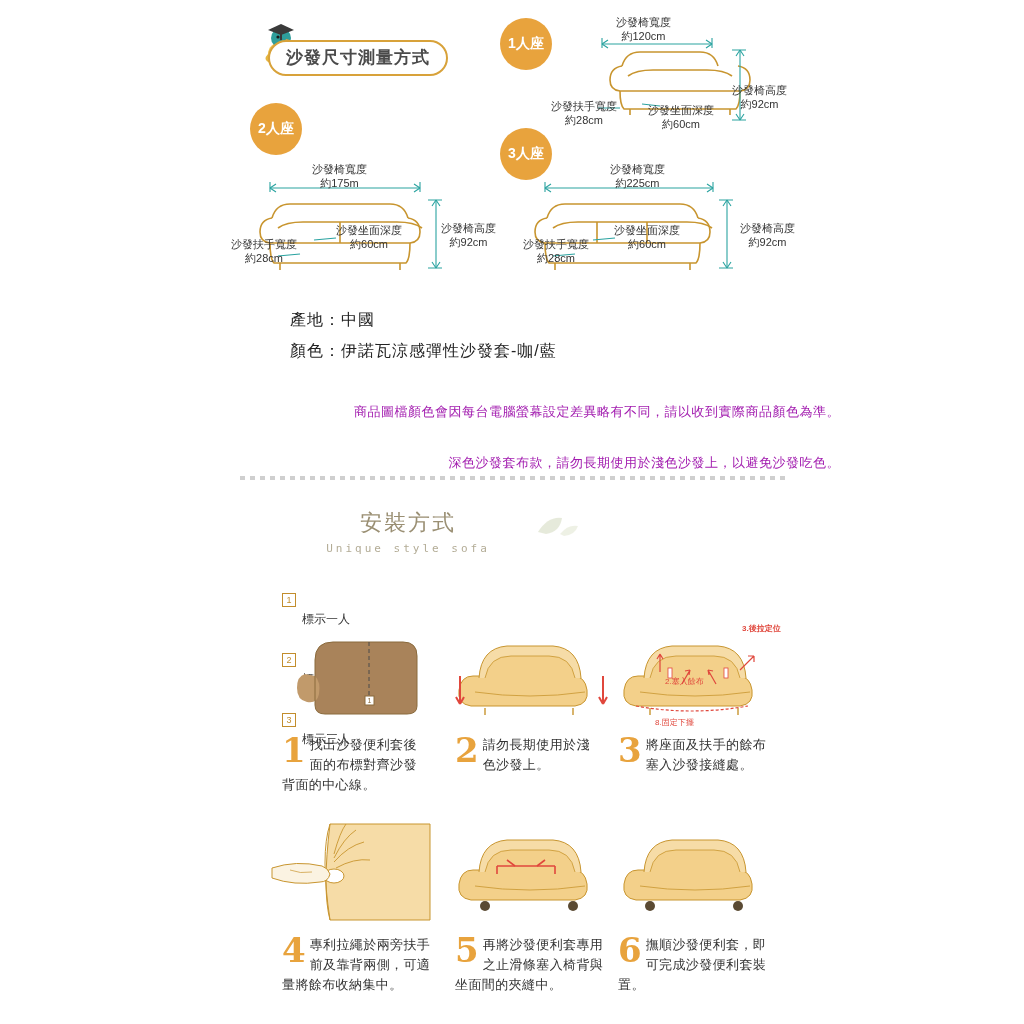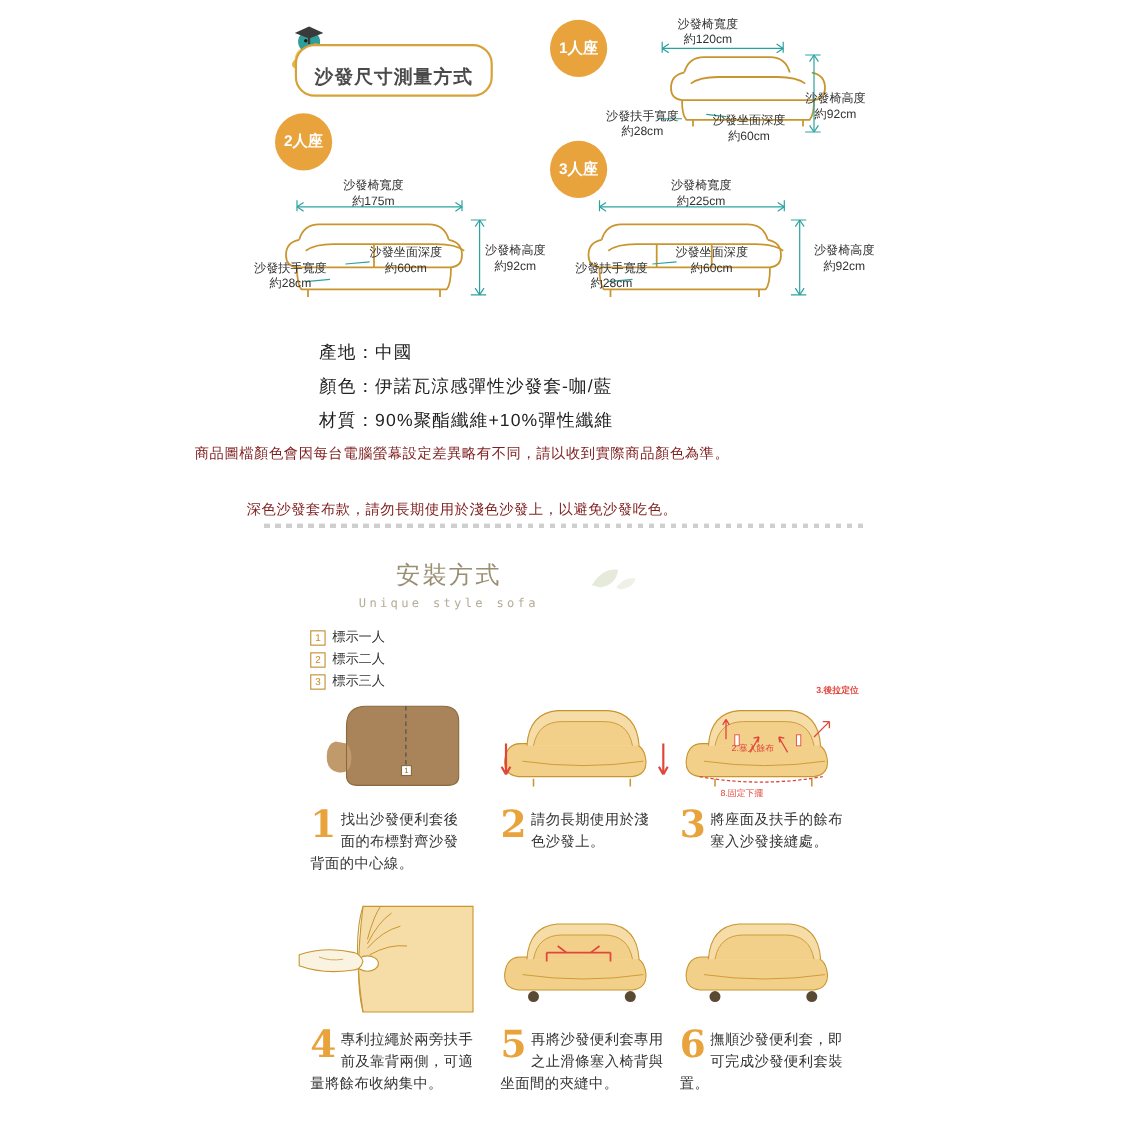--- a/index.html
+++ b/index.html
@@ -13,21 +13,21 @@
   }
   .page{position:relative;width:1024px;height:1024px;}
 
   
   .measure-title{
     position:absolute;left:268px;top:40px;
     display:flex;align-items:center;gap:6px;
   }
   .measure-title .pill{
     border:2px solid #d8a23a;border-radius:18px;
-    padding:16px 16px 5px 16px;
+    padding:4px 16px 5px 16px;
     font-size:17px;font-weight:bold;color:#4a4a4a;
     background:#fff;letter-spacing:1px;
   }
   .duck{
     position:absolute;left:258px;top:18px;width:46px;height:50px;
   }
 
   .badge{
     position:absolute;width:52px;height:52px;border-radius:50%;
     background:#e8a33d;color:#fff;font-size:14px;font-weight:bold;
@@ -47,22 +47,22 @@
 
   
   .spec{
     position:absolute;left:290px;font-size:16px;color:#222;letter-spacing:1px;
   }
   .spec.l1{top:310px;}
   .spec.l2{top:341px;}
   .spec.l3{top:372px;}
 
   .note{
-    position:absolute;width:840px;text-align:center;
-    font-size:13px;color:#7f1d1d;letter-spacing:.5px;
+    position:absolute;width:840px;text-align:right;
+    font-size:13px;color:#a21caf;letter-spacing:.5px;
     font-family:"DejaVu Serif", serif;
   }
   .note.n1{top:403px;}
   .note.n2{top:426px;margin-top:28px;}
 
   .dotted{
     position:absolute;left:240px;top:476px;width:546px;height:4px;
     background-image:repeating-linear-gradient(to right,#cfcfcf 0 5px,transparent 5px 10px);
   }
 
@@ -75,21 +75,21 @@
       font-family:"DejaVu Sans Mono", monospace;}
   .leaf{position:absolute;left:536px;top:512px;width:44px;height:26px;opacity:.5;}
 
   .legend{position:absolute;left:282px;top:571px;}
   .legend .row{display:flex;align-items:center;gap:6px;margin-bottom:3px;}
   .legend .num{
     width:12px;height:12px;border:1px solid #c28d2c;color:#c28d2c;
     font-size:9px;line-height:12px;text-align:center;display:inline-block;
     background:#fff;
   }
-  .legend .txt{font-size:12px;color:#333;}
+  .legend .txt{font-size:12px;color:#333;margin-top:40px;}
 
   .step{position:absolute;}
   .step .big{
     font-size:34px;color:#e8a33d;font-weight:bold;float:left;
     line-height:30px;margin-right:4px;font-family:"DejaVu Serif", serif;
   }
   .step .desc{font-size:13px;color:#333;line-height:1.55;letter-spacing:.4px;}
 
   .sm-red{fill:none;stroke:#e0473c;stroke-width:1.2;}
 </style>
@@ -231,21 +231,20 @@
   </div>
   <div class="dimlabel" style="left:523px;top:238px;">
     <span>沙發扶手寬度</span><br><span>約28cm</span>
   </div>
   <div class="dimlabel" style="left:614px;top:224px;">
     <span>沙發坐面深度</span><br><span>約60cm</span>
   </div>
 
   <div class="spec l1">產地：中國</div>
   <div class="spec l2">顏色：伊諾瓦涼感彈性沙發套-咖/藍</div>
-  <div class="spec l3">材質：90%聚酯纖維+10%彈性纖維</div>
 
   <div class="note n1">商品圖檔顏色會因每台電腦螢幕設定差異略有不同，請以收到實際商品顏色為準。</div>
   <div class="note n2">深色沙發套布款，請勿長期使用於淺色沙發上，以避免沙發吃色。</div>
 
   <div class="dotted"></div>
 
   <div class="install-head">
     <div class="zh">安裝方式</div>
     <div class="en">Unique style sofa</div>
   </div>

